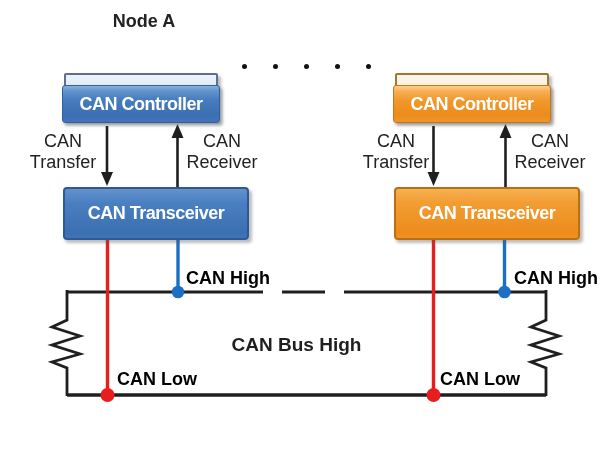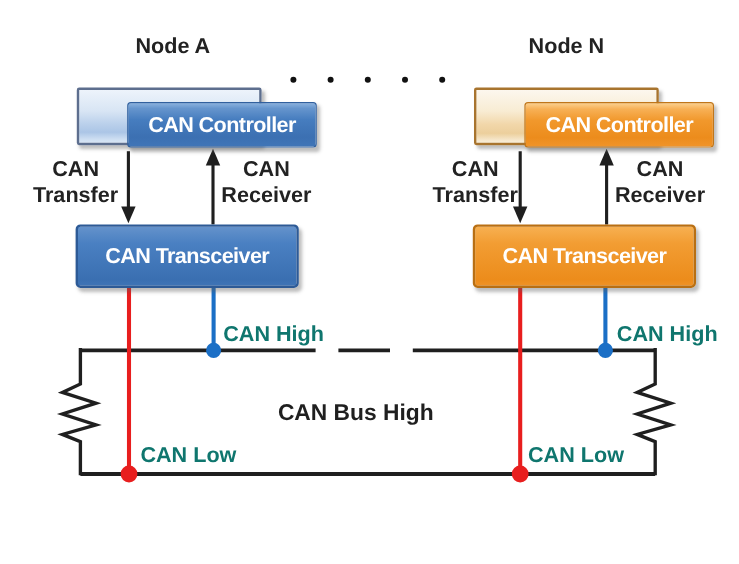--- a/index.html
+++ b/index.html
@@ -6,34 +6,34 @@
   body{width:616px;height:470px;background:#ffffff;font-family:"Liberation Sans",sans-serif;}
   .stage{position:relative;width:616px;height:470px;overflow:hidden;background:#fff;}
   svg.wires{position:absolute;left:0;top:0;}
   .box{position:absolute;display:flex;align-items:center;justify-content:center;
        font-weight:600;box-sizing:border-box;box-shadow:2.5px 3px 3px rgba(90,90,90,.40);}
   .mcu{width:154px;height:48px;top:37px;font-size:18px;color:#333;letter-spacing:-.3px;border-radius:2px;margin-top:36px;}
   .mcu.blue{left:64px;border:2px solid #5d6e8e;
      background:linear-gradient(180deg,#edf3fb 0%,#d8e5f4 40%,#bdd2ec 62%,#abc5e6 80%,#cddef2 93%,#d8e5f4 100%);}
   .mcu.orange{left:395px;border:2px solid #a8742e;
      background:linear-gradient(180deg,#fcf7ee 0%,#f8ecd3 40%,#f2d7aa 65%,#eccf9c 82%,#f6e7cc 95%,#f8eed8 100%);}
-  .ctrl{width:158px;height:38px;top:85px;font-size:18px;color:#fff;letter-spacing:-.5px;border-radius:3px;margin-left:44px;}
+  .ctrl{width:158px;height:38px;top:85px;font-size:18px;color:#fff;letter-spacing:-.5px;border-radius:3px;}
   .ctrl.blue{left:62px;border:1px solid #31609e;
      background:linear-gradient(180deg,#8ab1de 0%,#6695cd 12%,#467dbf 38%,#3c70b2 78%,#4075b7 100%);}
   .ctrl.orange{left:393px;border:1px solid #c0761a;
      background:linear-gradient(180deg,#fcd08e 0%,#f7b055 14%,#f1982c 40%,#ec8c1c 80%,#f0942a 100%);}
   .xcvr{width:186px;height:53px;top:187px;font-size:18px;color:#fff;letter-spacing:-.5px;border-radius:4px;}
   .xcvr.blue{left:63px;border:2px solid #2d5a96;
      background:linear-gradient(180deg,#6492cb 0%,#4a80c2 28%,#3a6fb1 90%,#3f74b6 100%);}
   .xcvr.orange{left:394px;border:2px solid #b96f12;
      background:linear-gradient(180deg,#f7b051 0%,#f29d33 28%,#ec8c1b 90%,#ef9226 100%);}
-  .node-label{position:absolute;top:11px;transform:translateX(-50%);font-size:18px;font-weight:600;color:#222;white-space:nowrap;margin-top:17px;}
+  .node-label{position:absolute;top:11px;transform:translateX(-50%);font-size:18px;font-weight:600;color:#222;white-space:nowrap;}
   .io-label{position:absolute;top:131px;transform:translateX(-50%);width:90px;text-align:center;
-            font-size:18px;font-weight:700;line-height:21px;color:#222;}
-  .bus-label{position:absolute;font-size:18px;font-weight:600;color:#0f766e;white-space:nowrap;line-height:18px;}
+            font-size:18px;font-weight:400;line-height:21px;color:#222;}
+  .bus-label{position:absolute;font-size:18px;font-weight:600;color:#000000;white-space:nowrap;line-height:18px;}
   .center-label{position:absolute;top:334px;left:226px;width:141px;text-align:center;
                 font-size:19px;font-weight:600;color:#1f1f1f;}
   #ellipsis{position:absolute;left:242px;top:64px;display:flex;gap:26px;}
   #ellipsis .dot{width:5px;height:5px;border-radius:50%;background:#111;}
 </style>
 </head>
 <body>
 
 <div class="stage">
 
@@ -85,21 +85,20 @@
   </div>
   <div class="box ctrl blue">
     <span>CAN Controller</span>
   </div>
   <div class="box xcvr blue">
     <span>CAN Transceiver</span>
   </div>
   <div class="io-label" style="left:63px">CAN Transfer</div>
   <div class="io-label" style="left:222px">CAN Receiver</div>
 
-  <div class="node-label" style="left:472px">Node N</div>
   <div class="box mcu orange">
     <span>MCU</span>
   </div>
   <div class="box ctrl orange">
     <span>CAN Controller</span>
   </div>
   <div class="box xcvr orange">
     <span>CAN Transceiver</span>
   </div>
   <div class="io-label" style="left:396px">CAN Transfer</div>

